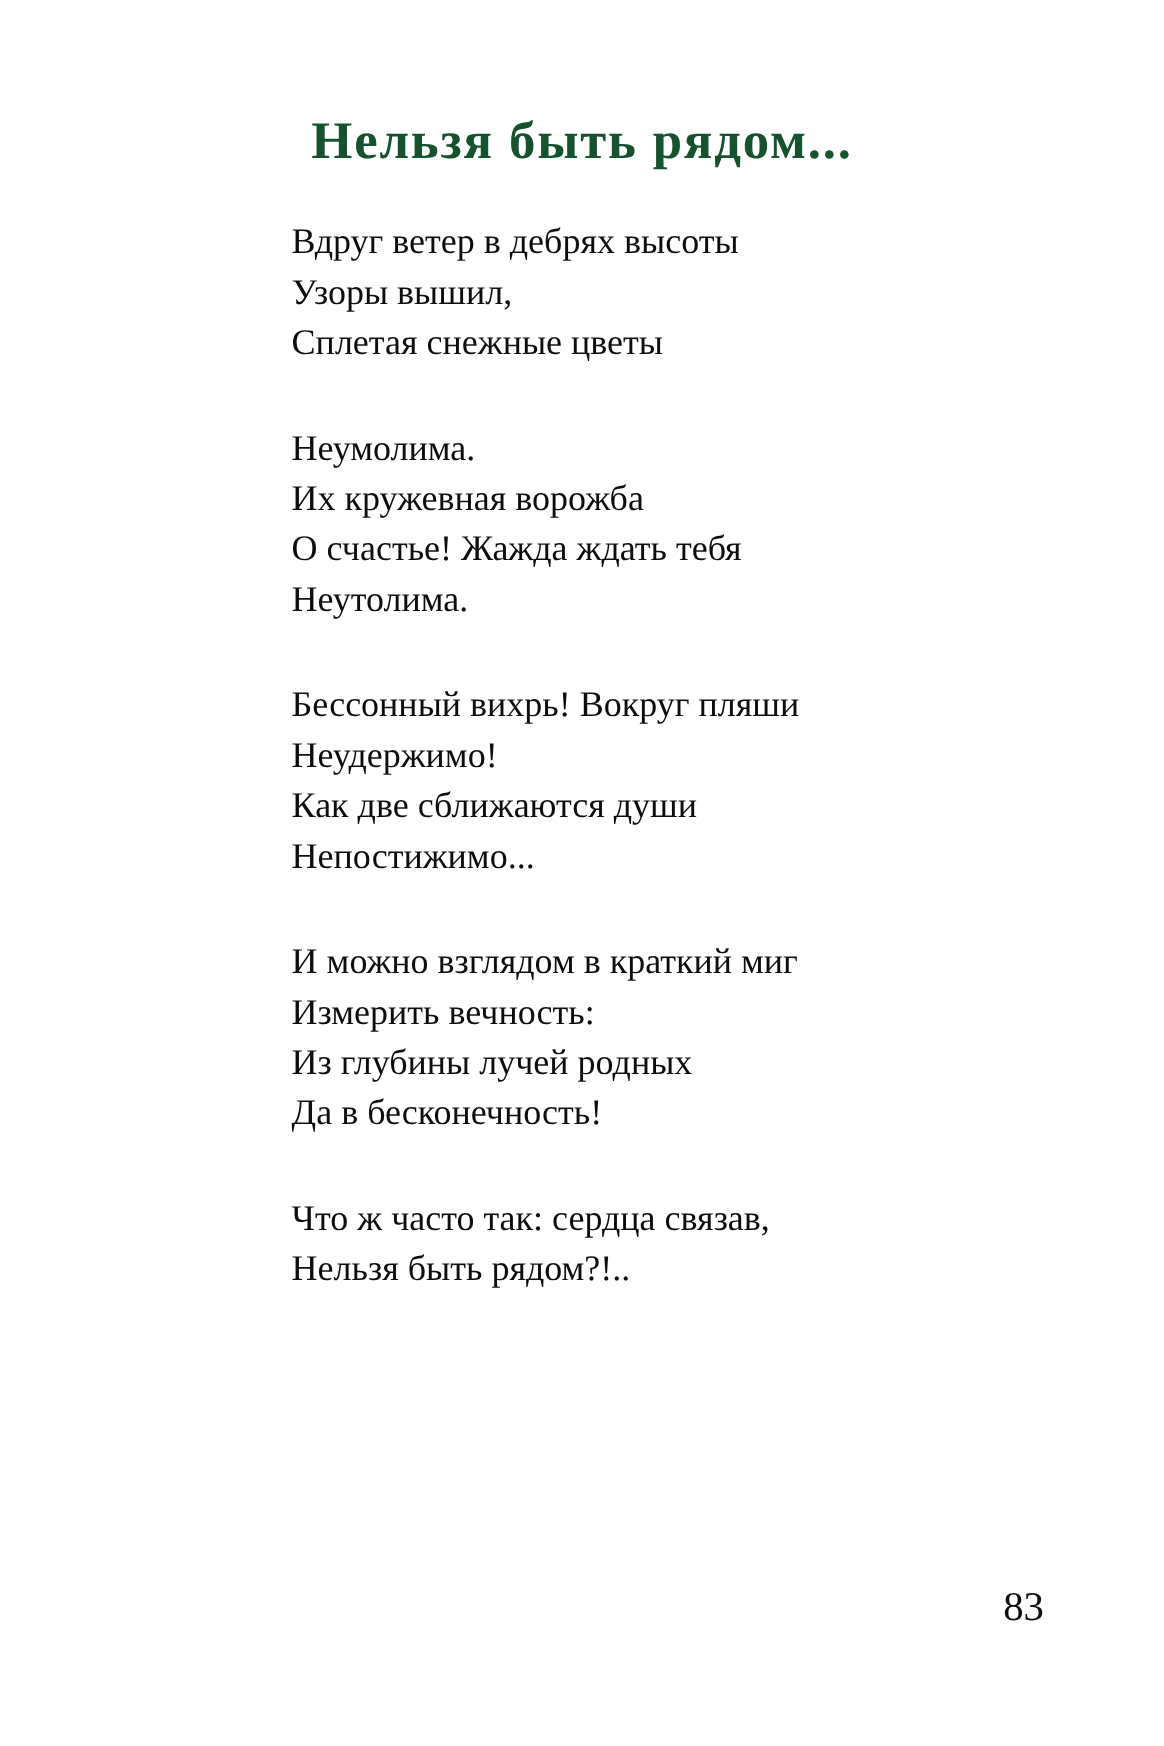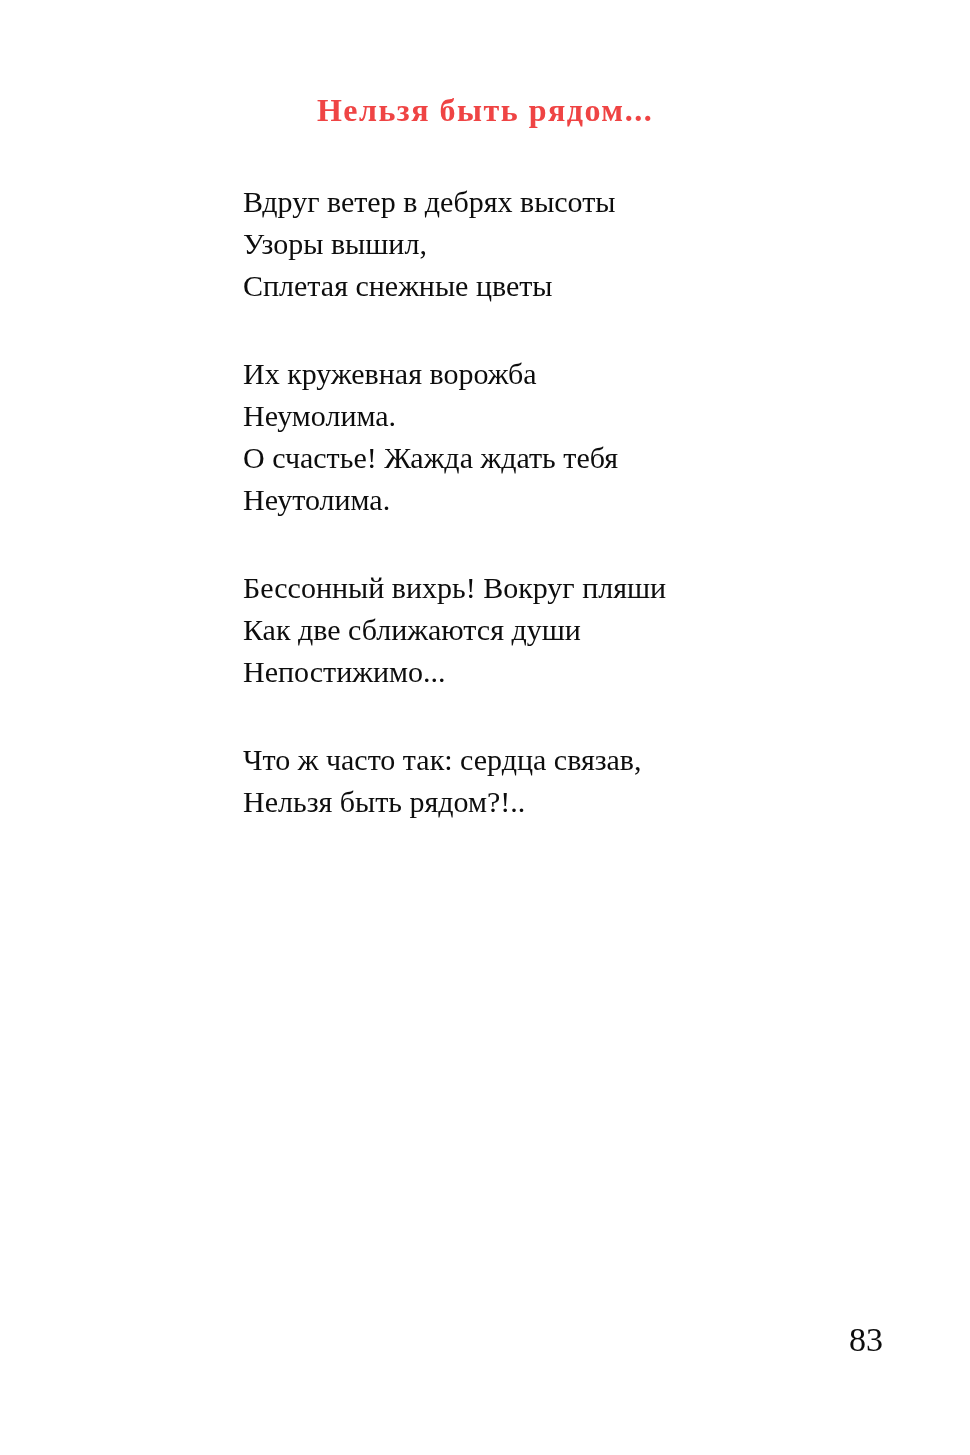--- a/index.html
+++ b/index.html
@@ -14,44 +14,44 @@
     background: #ffffff;
     font-family: "Liberation Serif", "DejaVu Serif", serif;
     overflow: hidden;
   }
   .poem-title {
     position: absolute;
     top: 92px;
     left: 0;
     width: 100%;
     text-align: center;
-    font-size: 32px;
+    font-size: 44px;
     font-weight: bold;
     letter-spacing: 1.5px;
-    color: #ef4444;
+    color: #14532d;
     white-space: nowrap;
   }
   .poem {
     position: absolute;
     left: 243px;
     top: 181px;
   }
   .stanza {
     margin: 0 0 46px 0;
   }
   .poem-line {
     font-size: 30px;
     line-height: 42px;
     color: #0d0d0d;
     white-space: nowrap;
   }
   .page-number {
     position: absolute;
     top: 1320px;
-    right: 87px;
+    right: 100px;
     font-size: 34px;
     line-height: 40px;
     color: #0d0d0d;
   }
 </style>
 </head>
 <body>
 
 <div class="page">
 
@@ -59,32 +59,39 @@
 
   <div class="poem">
 
     <div class="stanza">
       <div class="poem-line">Вдруг ветер в дебрях высоты</div>
       <div class="poem-line">Узоры вышил,</div>
       <div class="poem-line">Сплетая снежные цветы</div>
     </div>
 
     <div class="stanza">
+      <div class="poem-line">Неумолима.</div>
       <div class="poem-line">Их кружевная ворожба</div>
-      <div class="poem-line">Неумолима.</div>
       <div class="poem-line">О счастье! Жажда ждать тебя</div>
       <div class="poem-line">Неутолима.</div>
     </div>
 
     <div class="stanza">
       <div class="poem-line">Бессонный вихрь! Вокруг пляши</div>
+      <div class="poem-line">Неудержимо!</div>
       <div class="poem-line">Как две сближаются души</div>
       <div class="poem-line">Непостижимо...</div>
     </div>
 
+    <div class="stanza">
+      <div class="poem-line">И можно взглядом в краткий миг</div>
+      <div class="poem-line">Измерить вечность:</div>
+      <div class="poem-line">Из глубины лучей родных</div>
+      <div class="poem-line">Да в бесконечность!</div>
+    </div>
 
     <div class="stanza">
       <div class="poem-line">Что ж часто так: сердца связав,</div>
       <div class="poem-line">Нельзя быть рядом?!..</div>
     </div>
 
   </div>
 
   <div class="page-number">83</div>
 

